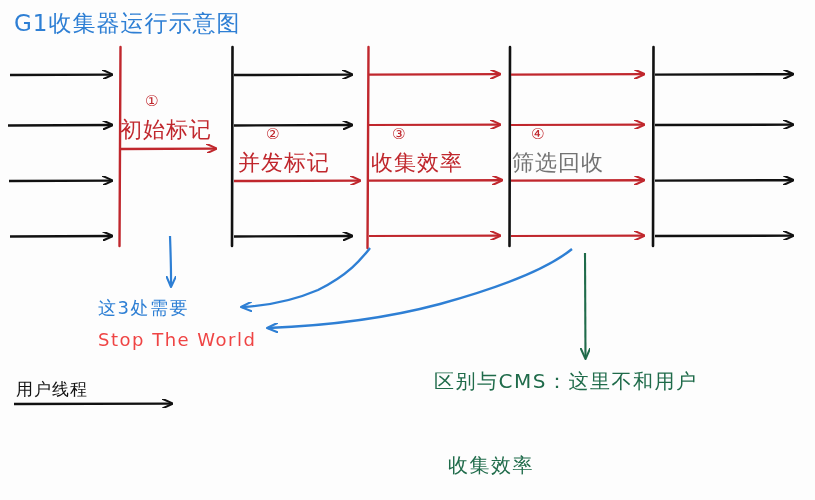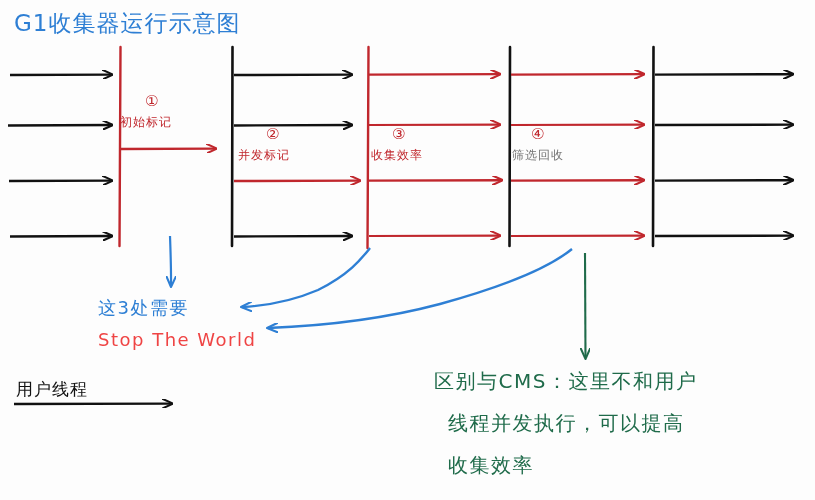--- a/index.html
+++ b/index.html
@@ -32,21 +32,21 @@
   }
   .title-text {
     font-size: 23px;
     letter-spacing: 1px;
   }
   .phase-num {
     font-size: 15px;
     text-align: center;
   }
   .phase-label {
-    font-size: 12px;
+    font-size: 22px;
     letter-spacing: 1px;
   }
   .note-blue {
     font-size: 18px;
     letter-spacing: 1.5px;
   }
   .note-green {
     font-size: 20px;
     letter-spacing: 1.5px;
     text-align: center;
@@ -150,18 +150,17 @@
   <div class="txt phase-num" style="left:392px; top:125px; color:#c0272d;">③</div>
   <div class="txt phase-label" style="left:371px; top:148px; color:#c0272d;">收集效率</div>
 
   <div class="txt phase-num" style="left:531px; top:125px; color:#c0272d;">④</div>
   <div class="txt phase-label" style="left:512px; top:148px; color:#737373;">筛选回收</div>
 
   <div class="txt note-blue" style="left:98px; top:296px; color:#2e7fd4;">这3处需要</div>
   <div class="txt note-blue" style="left:98px; top:328px; color:#ef4444;">Stop The World</div>
 
   <div class="txt note-green" style="left:434px; top:368px; color:#1f6b4a;">区别与CMS：这里不和用户</div>
-  <div class="txt note-green" style="left:448px; top:410px; color:#1f6b4a;">线程并发执行，可以提高</div>
   <div class="txt note-green" style="left:448px; top:452px; color:#1f6b4a;">收集效率</div>
 
   <div class="txt legend-label" style="left:16px; top:379px; color:#111111;font-family:Liberation Serif, serif;">用户线程</div>
 
 </div>
 
 </body></html>

